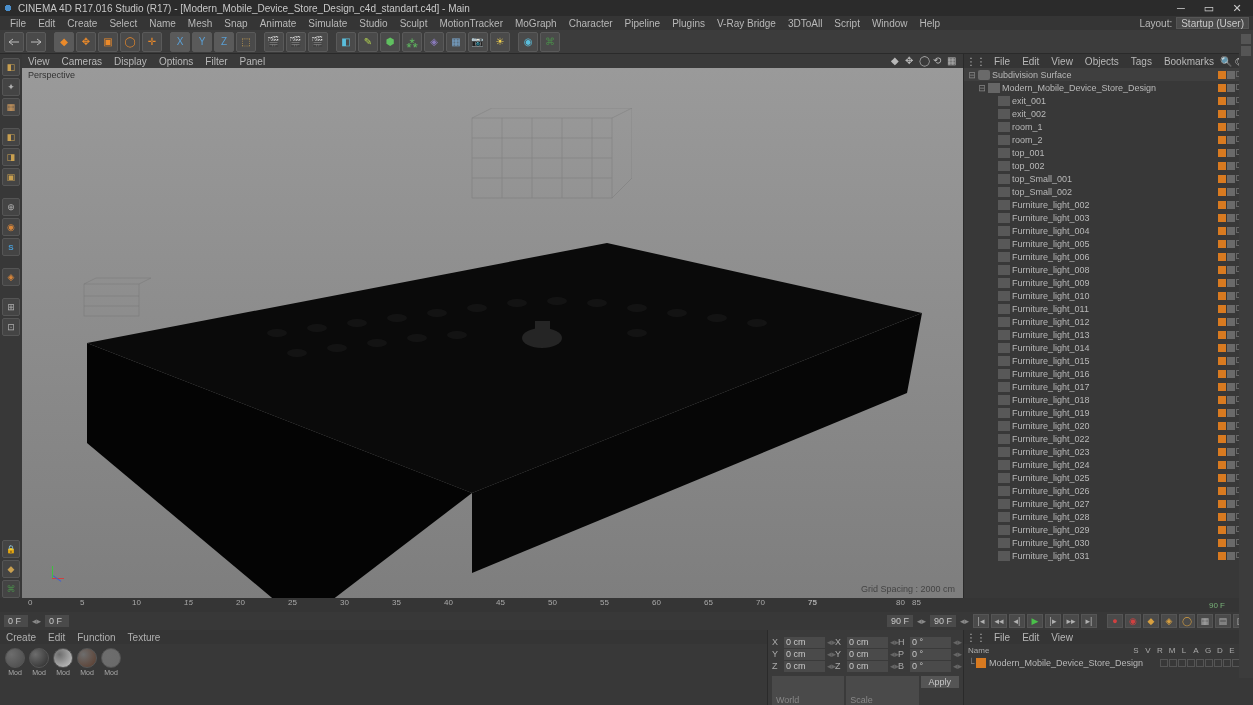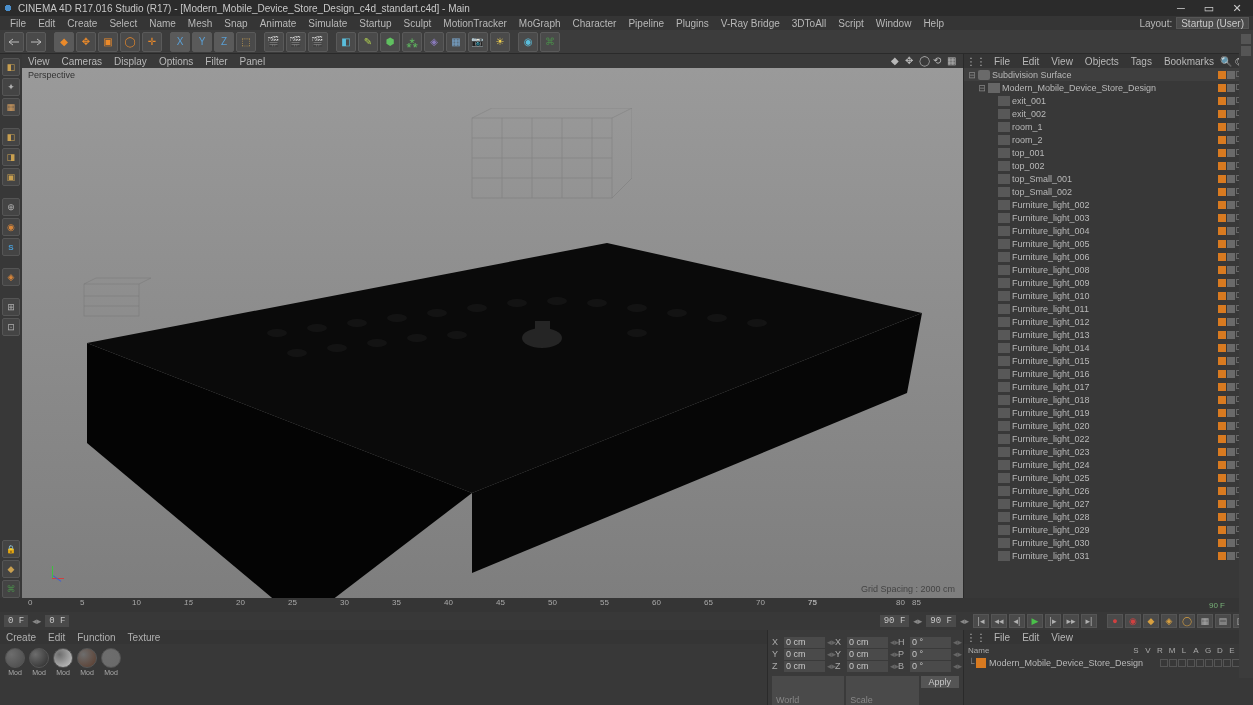--- a/index.html
+++ b/index.html
@@ -69,21 +69,21 @@
 .tree-row.ind1 { padding-left: 14px; }
 .tree-row.ind2 { padding-left: 24px; }
 
 
 .timeline { height: 14px; background: #353535; display: flex; align-items: center; font-size: 8px; color: #aaa; position: relative; padding-left: 28px; }
 .timeline .tick { position: absolute; top: 0; }
 .timeline .endf { margin-left: auto; padding-right: 28px; color: #77b077; }
 
 
 .playbar { height: 18px; background: #383838; display: flex; align-items: center; padding: 0 4px; gap: 2px; font-size: 9px; }
-.pb-field { background: #4a4a4a; padding: 1px 4px; color: #c8c8c8; min-width: 24px; font-family: Liberation Mono, monospace; }
+.pb-field { background: #4a4a4a; padding: 1px 4px; color: #c8c8c8; min-width: 24px; }
 .pb-lbl { color: #888; padding: 0 2px; }
 .pb-btns { margin-left: auto; display: flex; gap: 2px; }
 .pbtn { width: 16px; height: 14px; background: #4a4a4a; border: 1px solid #555; display: flex; align-items: center; justify-content: center; }
 
 
 .bottom { display: flex; height: 78px; background: #383838; }
 .matpanel { flex: 1; display: flex; flex-direction: column; border-right: 1px solid #2a2a2a; }
 .mat-menu { height: 14px; background: #353535; display: flex; align-items: center; font-size: 10px; }
 .mat-menu .mi { padding: 0 6px; }
 .mat-balls { flex: 1; display: flex; gap: 2px; padding: 4px; }
@@ -134,21 +134,21 @@
 <div class="menubar" id="menubar">
   <span class="mi">File</span>
     <span class="mi">Edit</span>
     <span class="mi">Create</span>
     <span class="mi">Select</span>
     <span class="mi">Name</span>
     <span class="mi">Mesh</span>
     <span class="mi">Snap</span>
     <span class="mi">Animate</span>
     <span class="mi">Simulate</span>
-    <span class="mi">Startup</span>
+    <span class="mi">Studio</span>
     <span class="mi">Sculpt</span>
     <span class="mi">MotionTracker</span>
     <span class="mi">MoGraph</span>
     <span class="mi">Character</span>
     <span class="mi">Pipeline</span>
     <span class="mi">Plugins</span>
     <span class="mi">V-Ray Bridge</span>
     <span class="mi">3DToAll</span>
     <span class="mi">Script</span>
     <span class="mi">Window</span>

